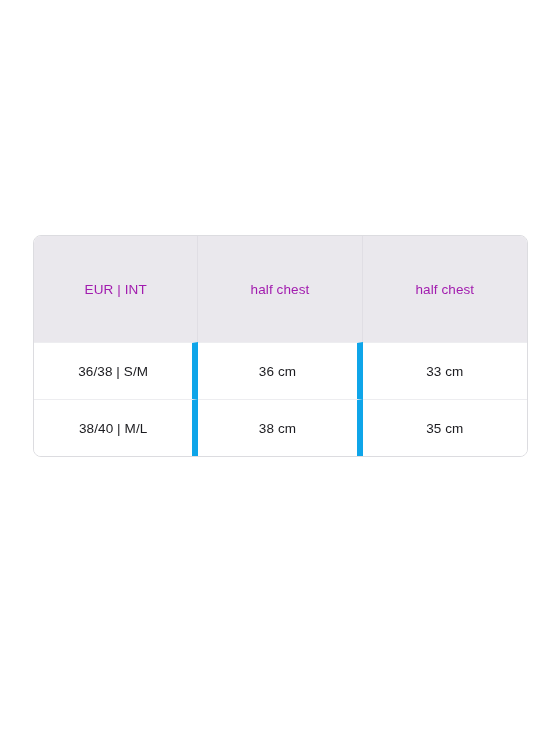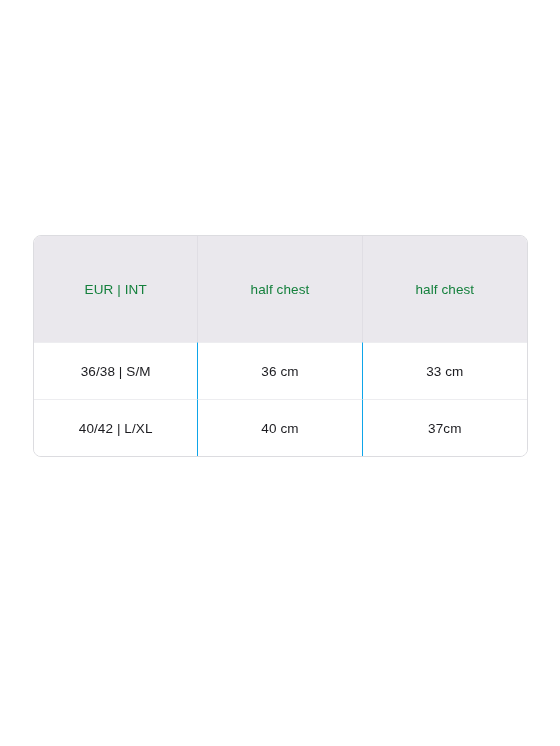--- a/index.html
+++ b/index.html
@@ -43,41 +43,41 @@
   table.size-table col {
     width: 33.3333%;
   }
 
   thead th {
     background: #eae8ed;
     height: 106px;
     padding: 0 8px;
     font-size: 13.5px;
     font-weight: 400;
-    color: #15803d;
+    color: #a21caf;
     text-align: center;
     vertical-align: middle;
     border-right: 1px solid #e0dee4;
     letter-spacing: 0.1px;
   }
   thead th:last-child {
     border-right: none;
   }
 
   tbody td {
     height: 56px;
     padding: 0 8px;
     font-size: 13.5px;
     font-weight: 400;
     color: #1c1c20;
     text-align: center;
     vertical-align: middle;
     background: #ffffff;
     border-top: 1px solid #ededf0;
-    border-right: 1px solid #0ea5e9;
+    border-right: 6px solid #0ea5e9;
     letter-spacing: 0.1px;
   }
   tbody td:last-child {
     border-right: none;
     text-align: center;
   }
 </style>
 </head>
 <body>
 
@@ -97,21 +97,21 @@
           <th>half chest</th>
         </tr>
       </thead>
       <tbody>
         <tr>
           <td>36/38 | S/M</td>
           <td>36 cm</td>
           <td>33 cm</td>
         </tr>
         <tr>
-          <td>40/42 | L/XL</td>
-          <td>40 cm</td>
-          <td>37cm</td>
+          <td>38/40 | M/L</td>
+          <td>38 cm</td>
+          <td>35 cm</td>
         </tr>
       </tbody>
     </table>
   </div>
 
 </div>
 
 </body></html>

